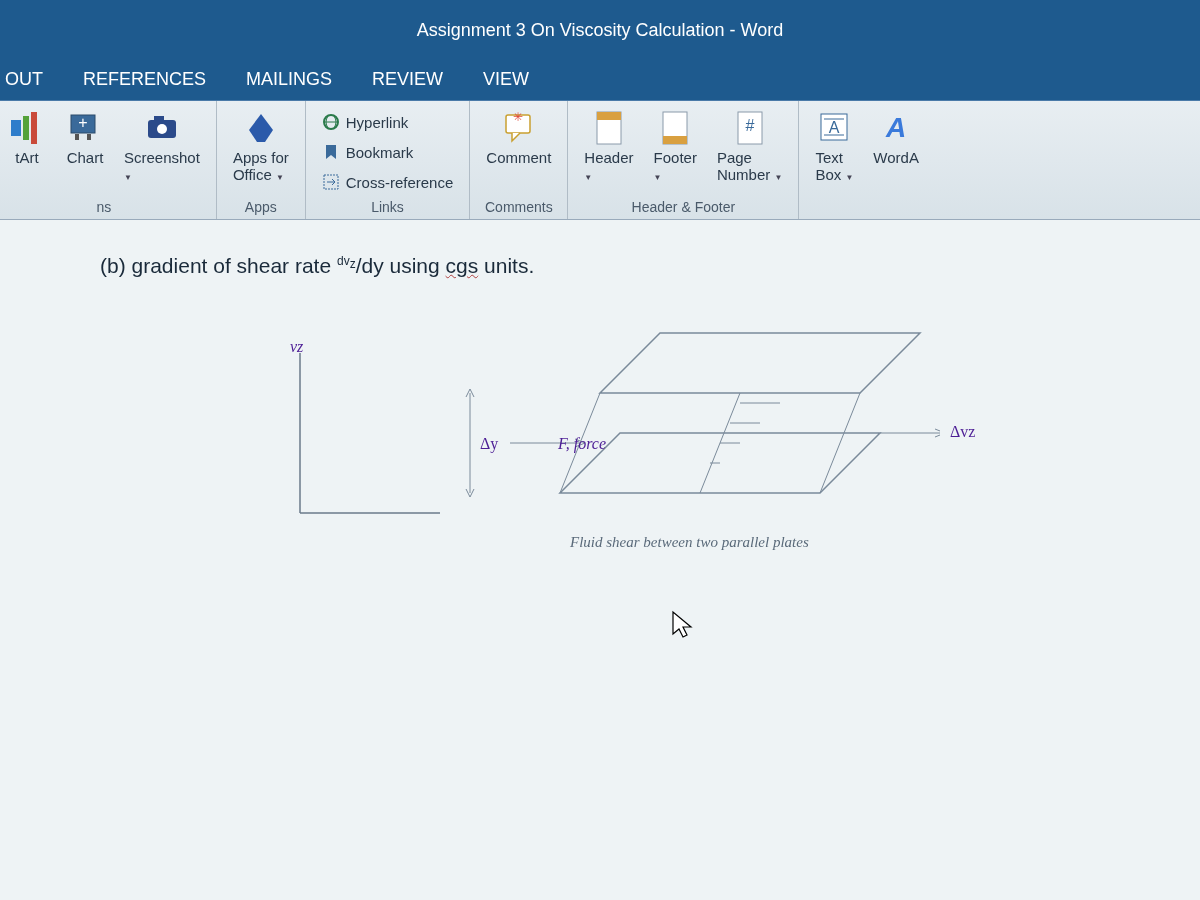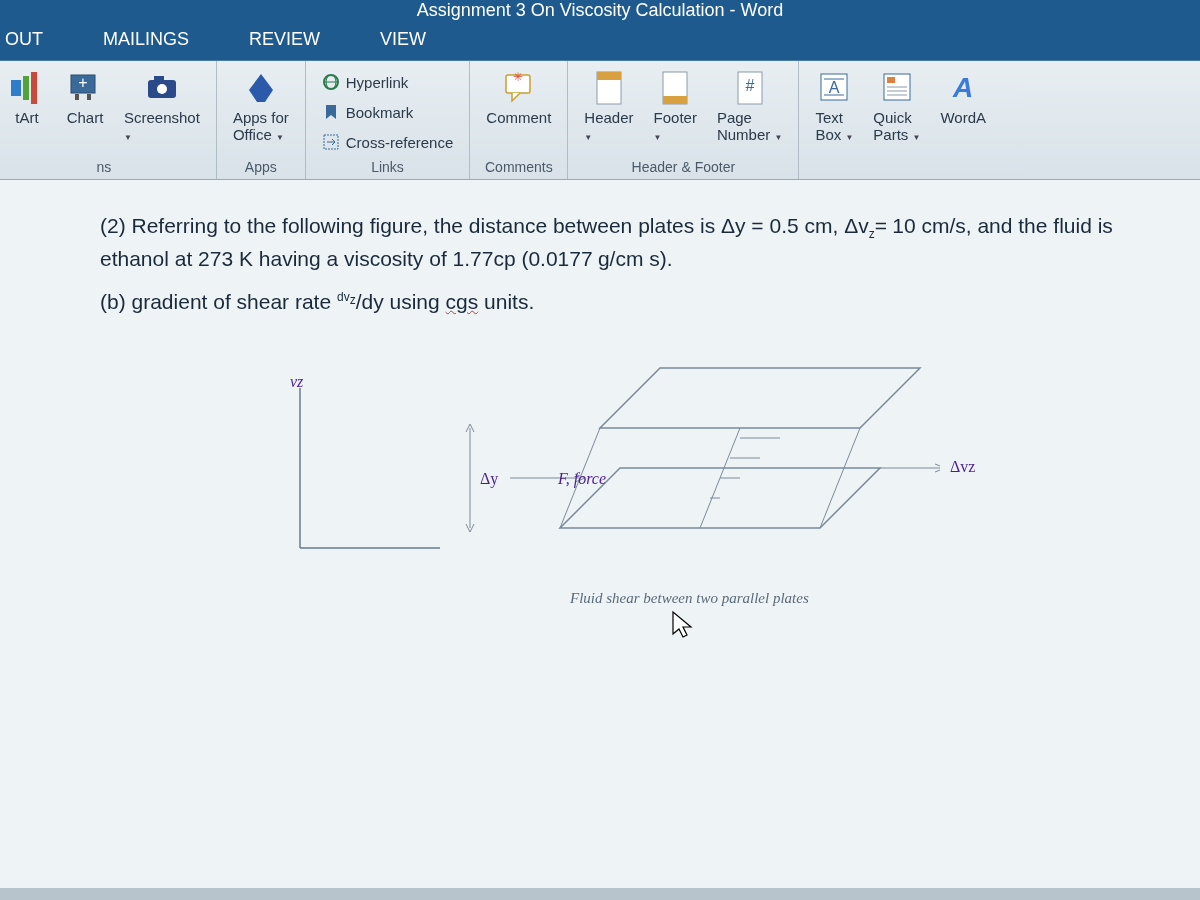--- a/index.html
+++ b/index.html
@@ -1,20 +1,20 @@
 <!DOCTYPE html>
 <html><head>
 <meta charset="utf-8">
 <style>
   * { box-sizing: border-box; margin: 0; padding: 0; font-family: "Segoe UI", Tahoma, sans-serif; }
   body { background: #b8c4cc; width: 1200px; height: 900px; overflow: hidden; position: relative; }
   
-  .title-bar { background: #1e5a8e; color: #fff; text-align: center; padding: 0 0; font-size: 18px; }
-  
-  .tabs { background: #1e5a8e; display: flex; gap: 40px; padding: 0 10px; color: #fff; font-size: 18px; border-bottom: 1px solid #4a7aa8; }
+  .title-bar { background: #1e5a8e; color: #fff; text-align: center; padding: 20px 0; font-size: 18px; }
+  
+  .tabs { background: #1e5a8e; display: flex; gap: 20px; padding: 0 10px; color: #fff; font-size: 18px; border-bottom: 1px solid #4a7aa8; }
   .tab { padding: 8px 10px 10px; cursor: pointer; }
   .tab.cut { margin-left: -15px; }
   
   .ribbon { background: linear-gradient(#e8eef2, #d8e2e8); display: flex; align-items: stretch; border-bottom: 1px solid #9ab; font-size: 15px; color: #2a3a4a; }
   .group { border-right: 1px solid #b0bcc6; display: flex; flex-direction: column; justify-content: space-between; padding: 6px 12px 4px; position: relative; }
   .group-label { text-align: center; font-size: 14px; color: #4a5a6a; margin-top: 6px; }
   .controls { display: flex; align-items: flex-start; gap: 12px; }
   .big-btn { display: flex; flex-direction: column; align-items: center; gap: 2px; font-size: 15px; cursor: pointer; padding: 2px 4px; }
   .big-btn .icon { width: 38px; height: 38px; display:flex; align-items:center; justify-content:center; }
   .linkcol { display:flex; flex-direction:column; gap:8px; }
@@ -40,20 +40,21 @@
 </style>
 </head>
 <body>
 
 <div class="title-bar">
   <span>Assignment 3 On Viscosity Calculation - Word</span>
 </div>
 
 <div class="tabs">
   <div class="tab cut">OUT</div>
+  <div class="tab">REFERENCES</div>
   <div class="tab">MAILINGS</div>
   <div class="tab">REVIEW</div>
   <div class="tab">VIEW</div>
 </div>
 
 <div class="ribbon">
 
   <div class="group cut-left">
     <div class="controls">
       <div class="big-btn">
@@ -196,49 +197,32 @@
               <text x="16" y="22" font-size="16" fill="#3a6a9a" text-anchor="middle">A</text>
               <line x1="6" y1="8" x2="26" y2="8" stroke="#3a6a9a"></line>
               <line x1="6" y1="24" x2="26" y2="24" stroke="#3a6a9a"></line>
             </svg>
           </span>
         <span class="two-line"><span>Text</span><br><span>Box</span> <span class="dd">▼</span></span>
       </div>
       <div class="big-btn">
         <span class="icon">
             <svg width="32" height="34">
-              <rect x="3" y="3" width="26" height="26" fill="#fff" stroke="#3a6a9a"></rect>
-              <rect x="6" y="6" width="8" height="6" fill="#e08040"></rect>
-              <line x1="6" y1="16" x2="26" y2="16" stroke="#8a9aaa"></line>
-              <line x1="6" y1="20" x2="26" y2="20" stroke="#8a9aaa"></line>
-              <line x1="6" y1="24" x2="26" y2="24" stroke="#8a9aaa"></line>
-            </svg>
-          </span>
-        <span class="two-line"><span>Quick</span><br><span>Parts</span> <span class="dd">▼</span></span>
-      </div>
-      <div class="big-btn">
-        <span class="icon">
-            <svg width="32" height="34">
               <text x="16" y="26" font-size="28" fill="#3a7adb" text-anchor="middle" font-weight="bold" font-style="italic">A</text>
             </svg>
           </span>
         <span>WordA</span>
       </div>
     </div>
     <div class="group-label">&nbsp;</div>
   </div>
 
 </div>
 
 <div class="doc">
-  <p class="indent">
-    <span>(2) Referring to the following figure, the distance between plates is Δy = 0.5 cm, Δv</span><span class="sub">z</span><span>=</span>
-    <span>10 cm/s, and the fluid is ethanol at 273 K having a viscosity of 1.77cp (0.0177</span>
-    <span>g/cm s).</span>
-  </p>
   <p class="indent">
     <span>(b)   gradient of shear rate </span><span class="sup"><span>dv</span><span class="sub">z</span></span><span>/dy using </span><span class="wavy">cgs</span><span> units.</span>
   </p>
 
   <div class="figure">
     <svg width="700" height="230">
 
       <path d="M420 10 L680 10 L620 70 L360 70 Z" fill="none" stroke="#7a8a9a" stroke-width="1.5"></path>
 
       <path d="M380 110 L640 110 L580 170 L320 170 Z" fill="none" stroke="#7a8a9a" stroke-width="1.5"></path>
@@ -262,19 +246,19 @@
       <line x1="500" y1="80" x2="540" y2="80" stroke="#7a8a9a"></line>
       <line x1="490" y1="100" x2="520" y2="100" stroke="#7a8a9a"></line>
       <line x1="480" y1="120" x2="500" y2="120" stroke="#7a8a9a"></line>
       <line x1="470" y1="140" x2="480" y2="140" stroke="#7a8a9a"></line>
       <line x1="500" y1="70" x2="460" y2="170" stroke="#7a8a9a"></line>
     </svg>
     <span class="fig-label" style="left:250px; top:15px; font-style:italic;">vz</span>
     <span class="fig-label" style="left:440px; top:112px;">Δy</span>
     <span class="fig-label" style="left:518px; top:112px; font-style:italic;">F, force</span>
     <span class="fig-label" style="left:910px; top:100px;">Δvz</span>
-    <span class="fig-caption" style="left:530px; top:232px;font-family:Liberation Serif, serif;">Fluid shear between two parallel plates</span>
+    <span class="fig-caption" style="left:530px; top:211px;font-family:Liberation Serif, serif;">Fluid shear between two parallel plates</span>
   </div>
 </div>
 
 <svg class="cursor" width="26" height="30" style="left:670px; top:610px;">
   <path d="M3 2 L3 24 L9 19 L13 27 L17 25 L13 17 L21 17 Z" fill="#fff" stroke="#000" stroke-width="1.2"></path>
 </svg>
 
 </body></html>

